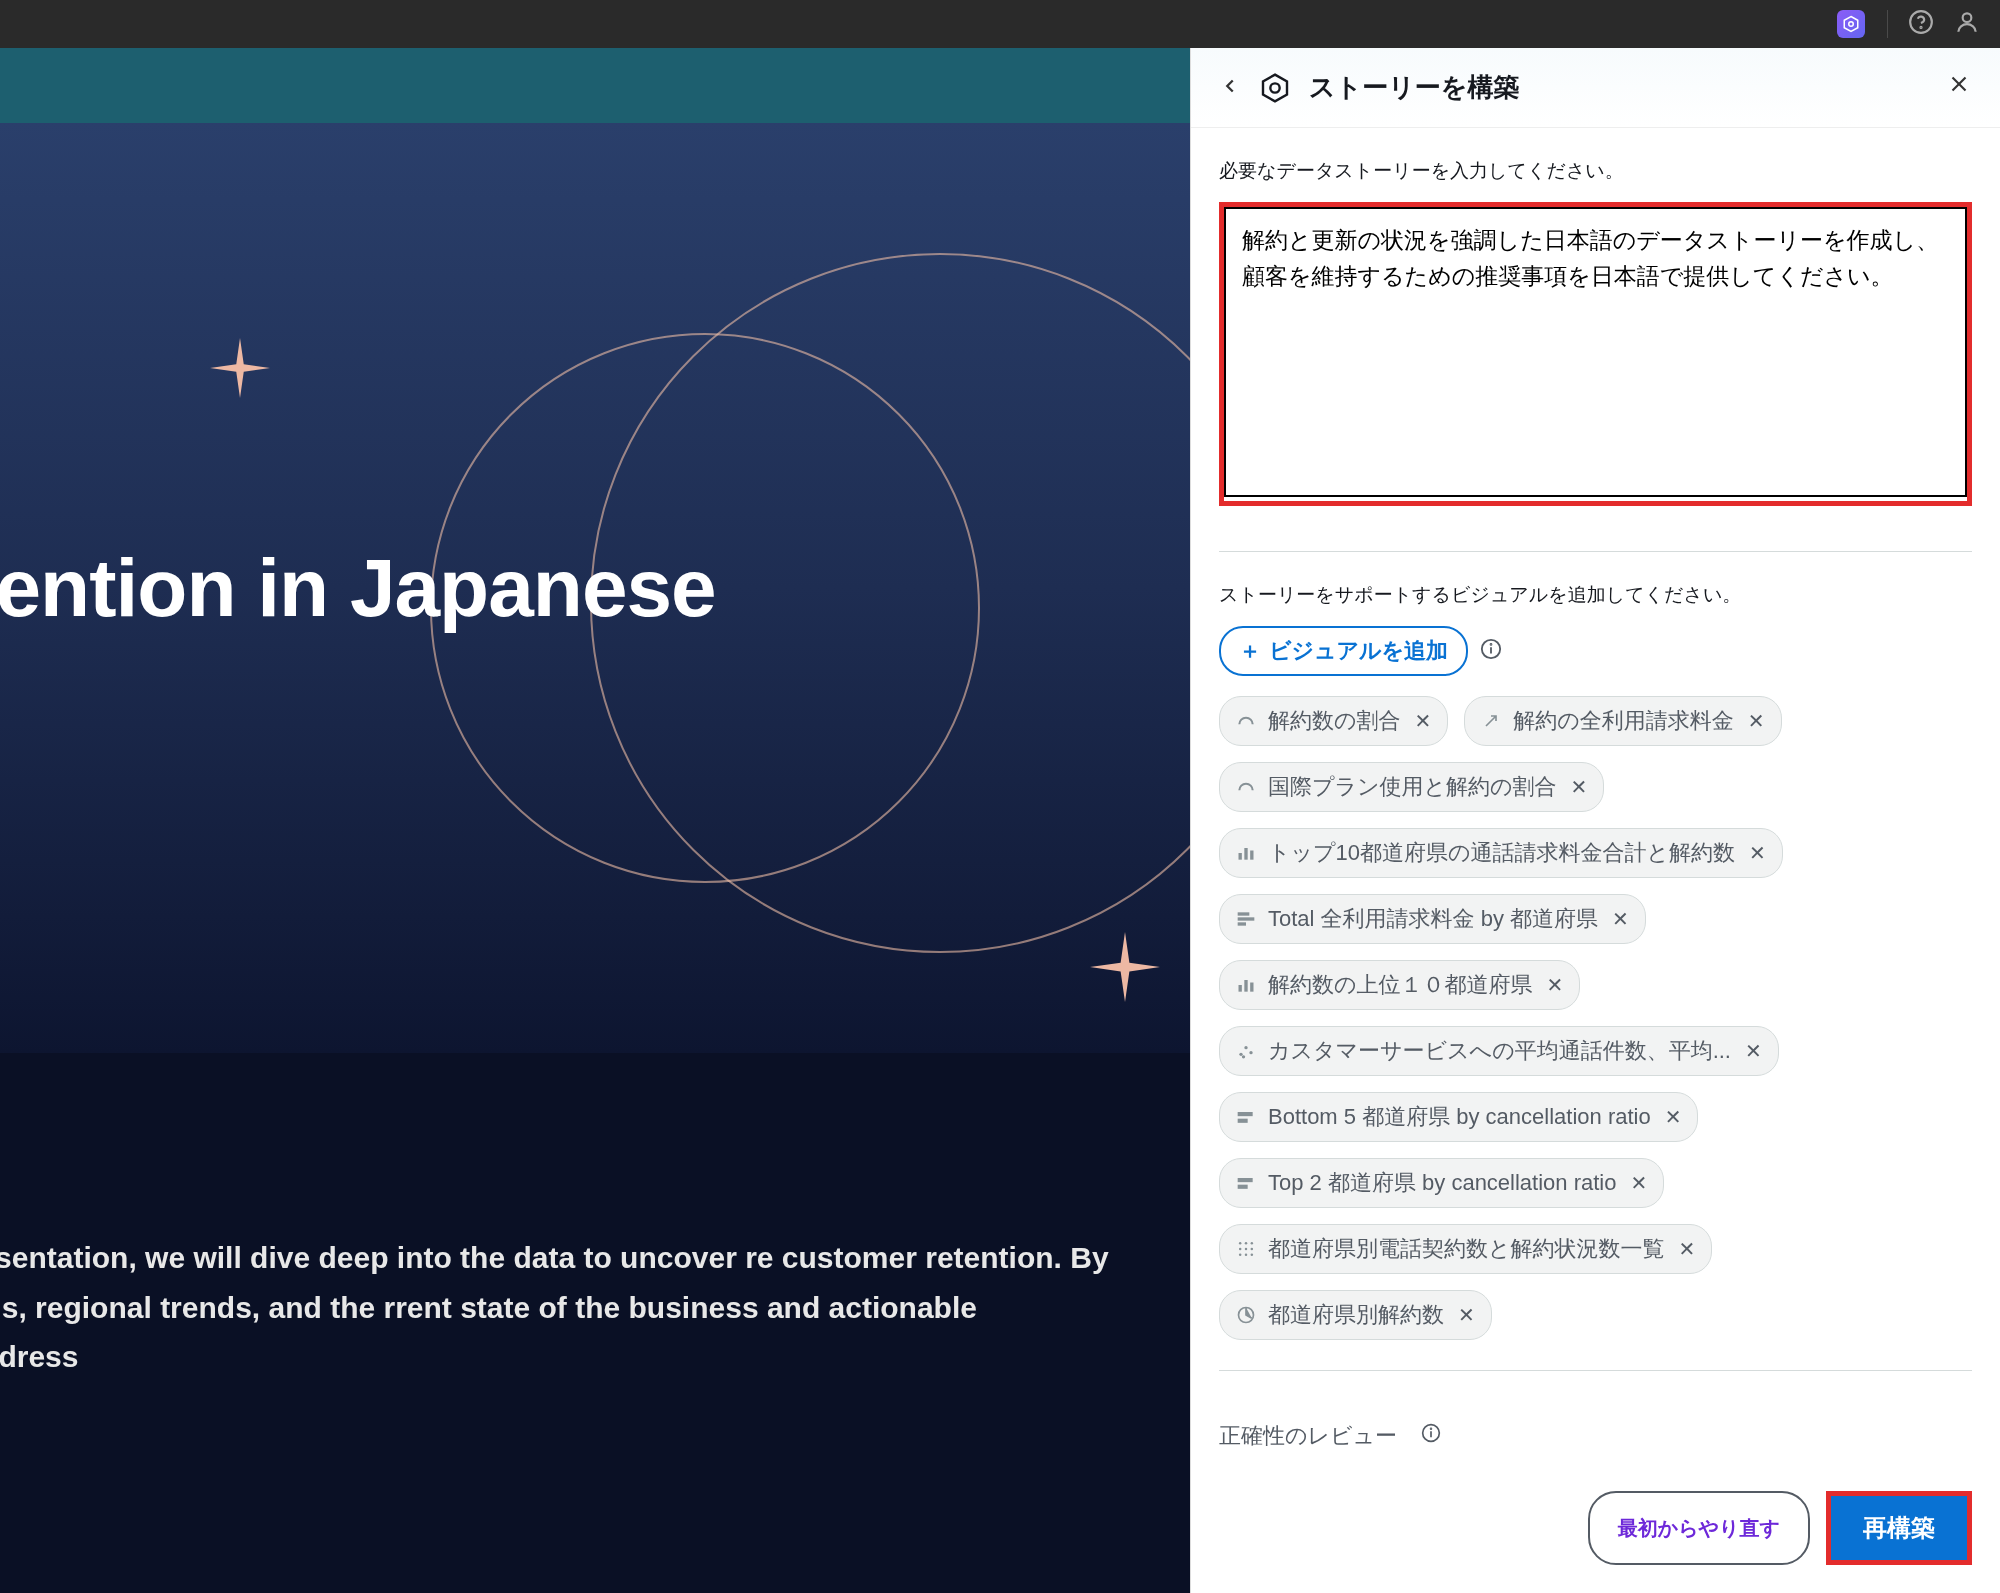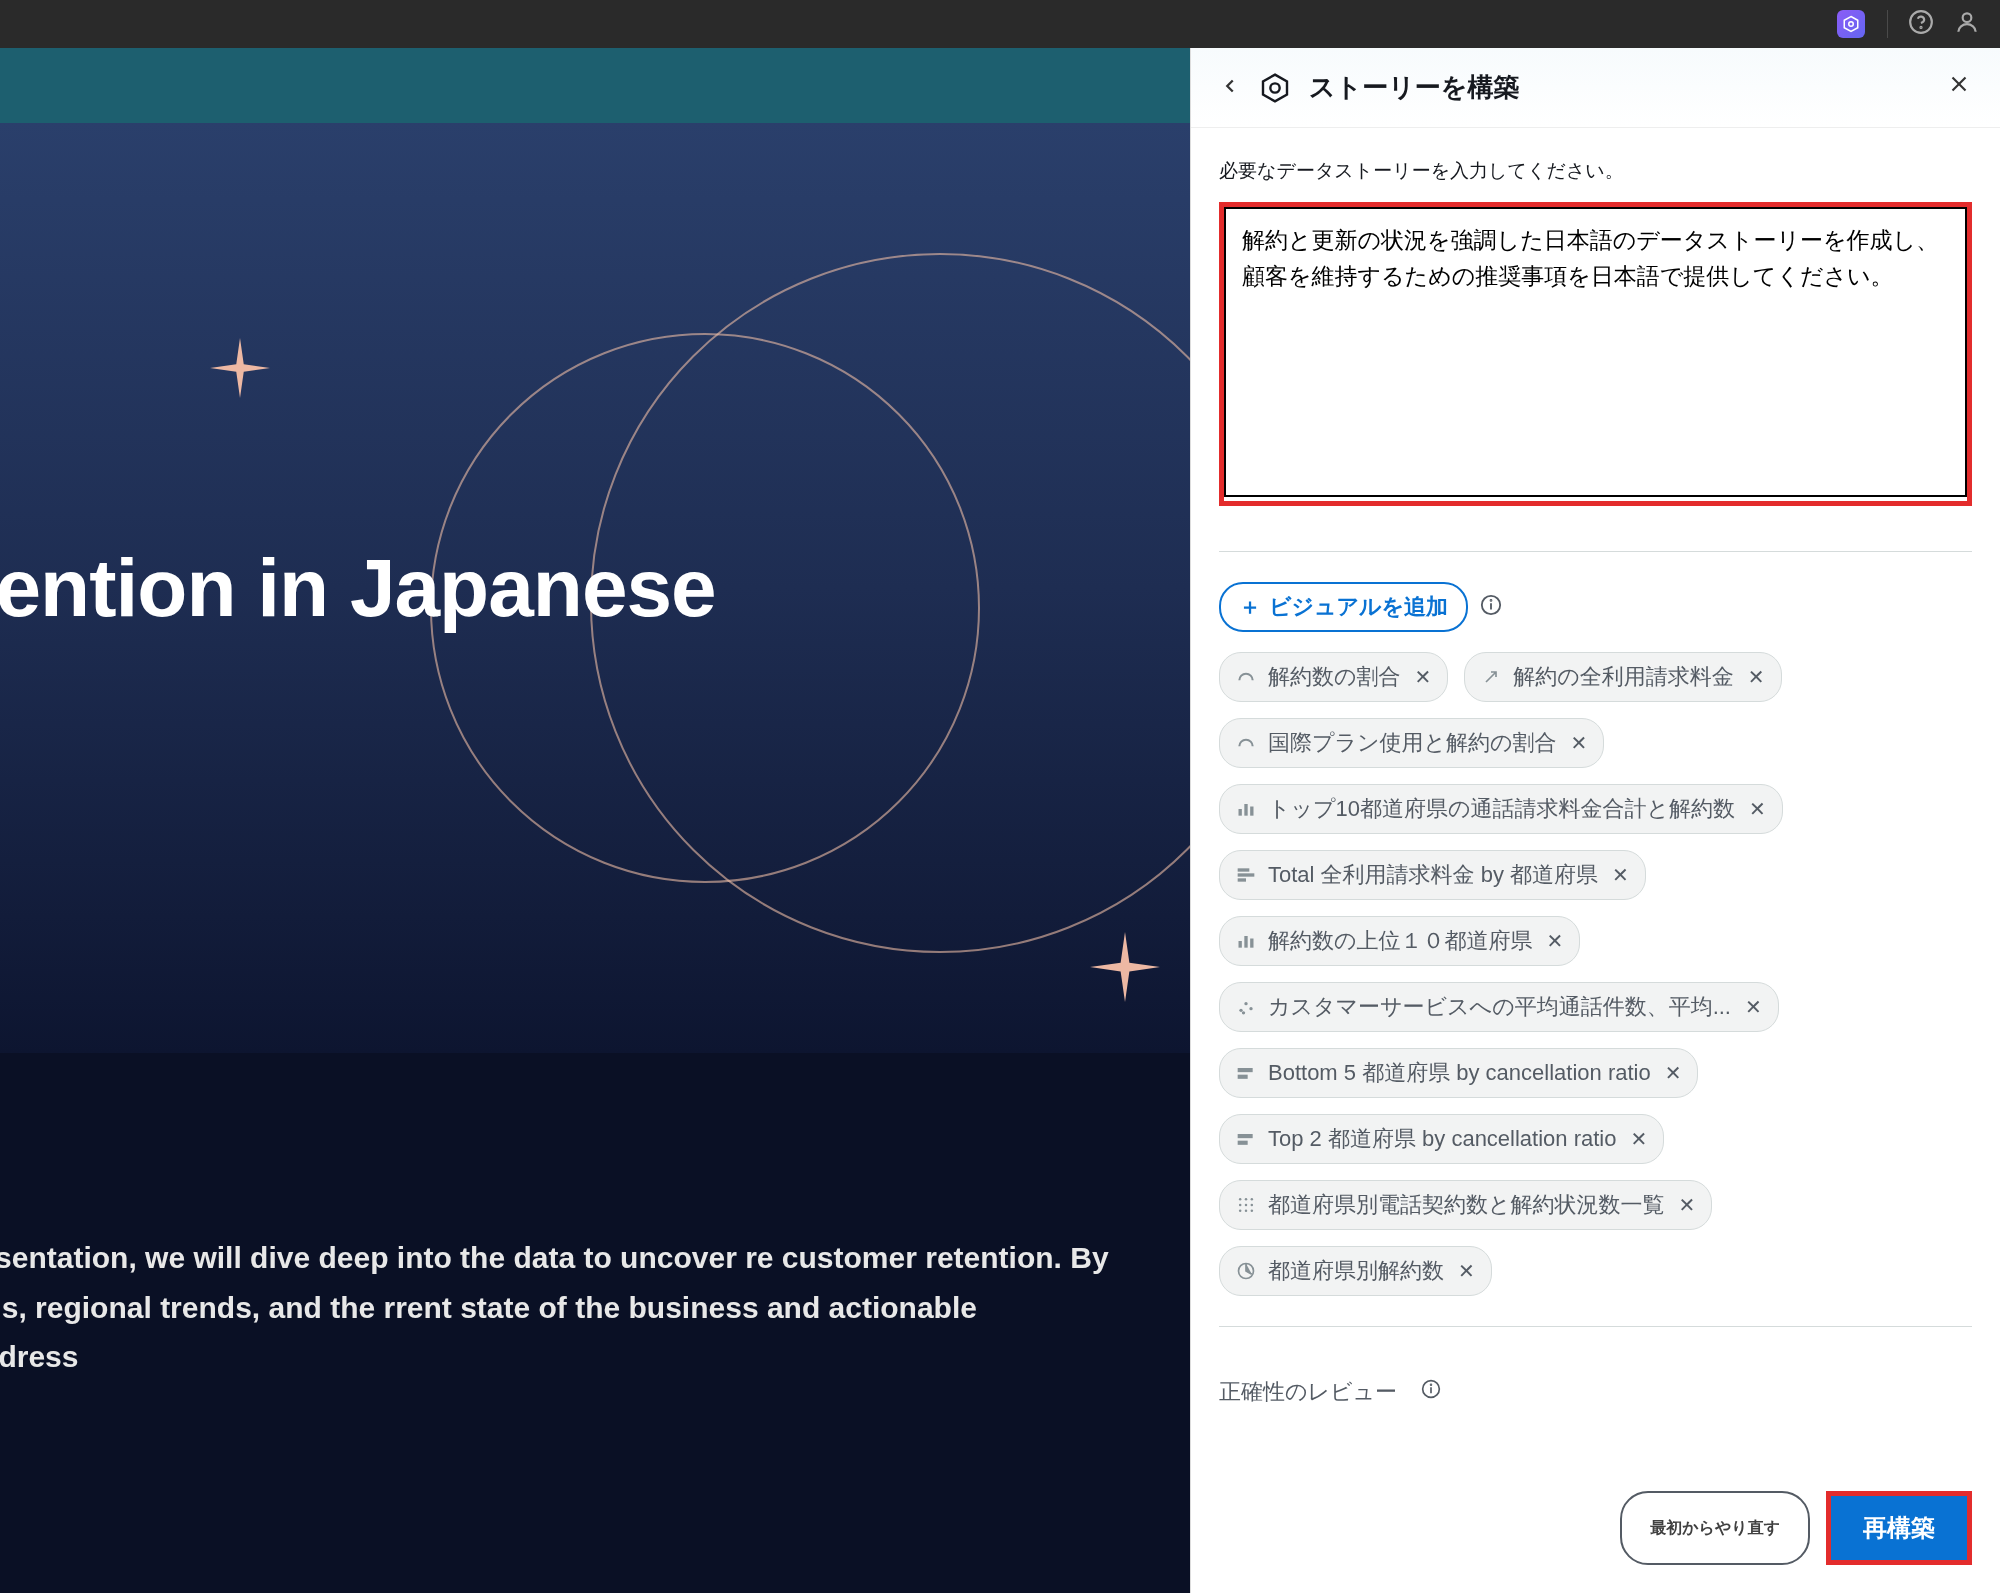--- a/index.html
+++ b/index.html
@@ -294,23 +294,23 @@
     .panel-footer {
       padding: 18px 28px 28px 28px;
       display: flex;
       justify-content: flex-end;
       gap: 16px;
     }
     
     .btn-secondary {
       border: 2px solid #545b64;
       background: #fff;
-      color: #404040;
+      color: #6d28d9;
       padding: 0 28px;
-      font-size: 16px;
+      font-size: 20px;
       font-weight: 600;
       border-radius: 28px;
       cursor: pointer;
     }
     
     .btn-primary-wrap {
       border: 5px solid #e32c2c;
     }
     
     .btn-primary {
@@ -398,20 +398,21 @@
     <div class="panel-content">
       <div class="section-label">必要なデータストーリーを入力してください。</div>
 
       <div class="textarea-wrap">
         <textarea class="story-textarea" style="">解約と更新の状況を強調した日本語のデータストーリーを作成し、顧客を維持するための推奨事項を日本語で提供してください。</textarea>
       </div>
 
       <div class="divider-h"></div>
 
       <div class="visuals-section">
+        <div class="section-label">ストーリーをサポートするビジュアルを追加してください。</div>
 
         <div class="add-visual-row">
           <button class="add-visual-btn">
             <span>＋</span>
             <span>ビジュアルを追加</span>
           </button>
           <div class="info-icon">
             <svg width="22" height="22" viewBox="0 0 24 24" fill="none" stroke="currentColor" stroke-width="2">
               <circle cx="12" cy="12" r="10"></circle>
               <line x1="12" y1="10" x2="12" y2="17"></line>

